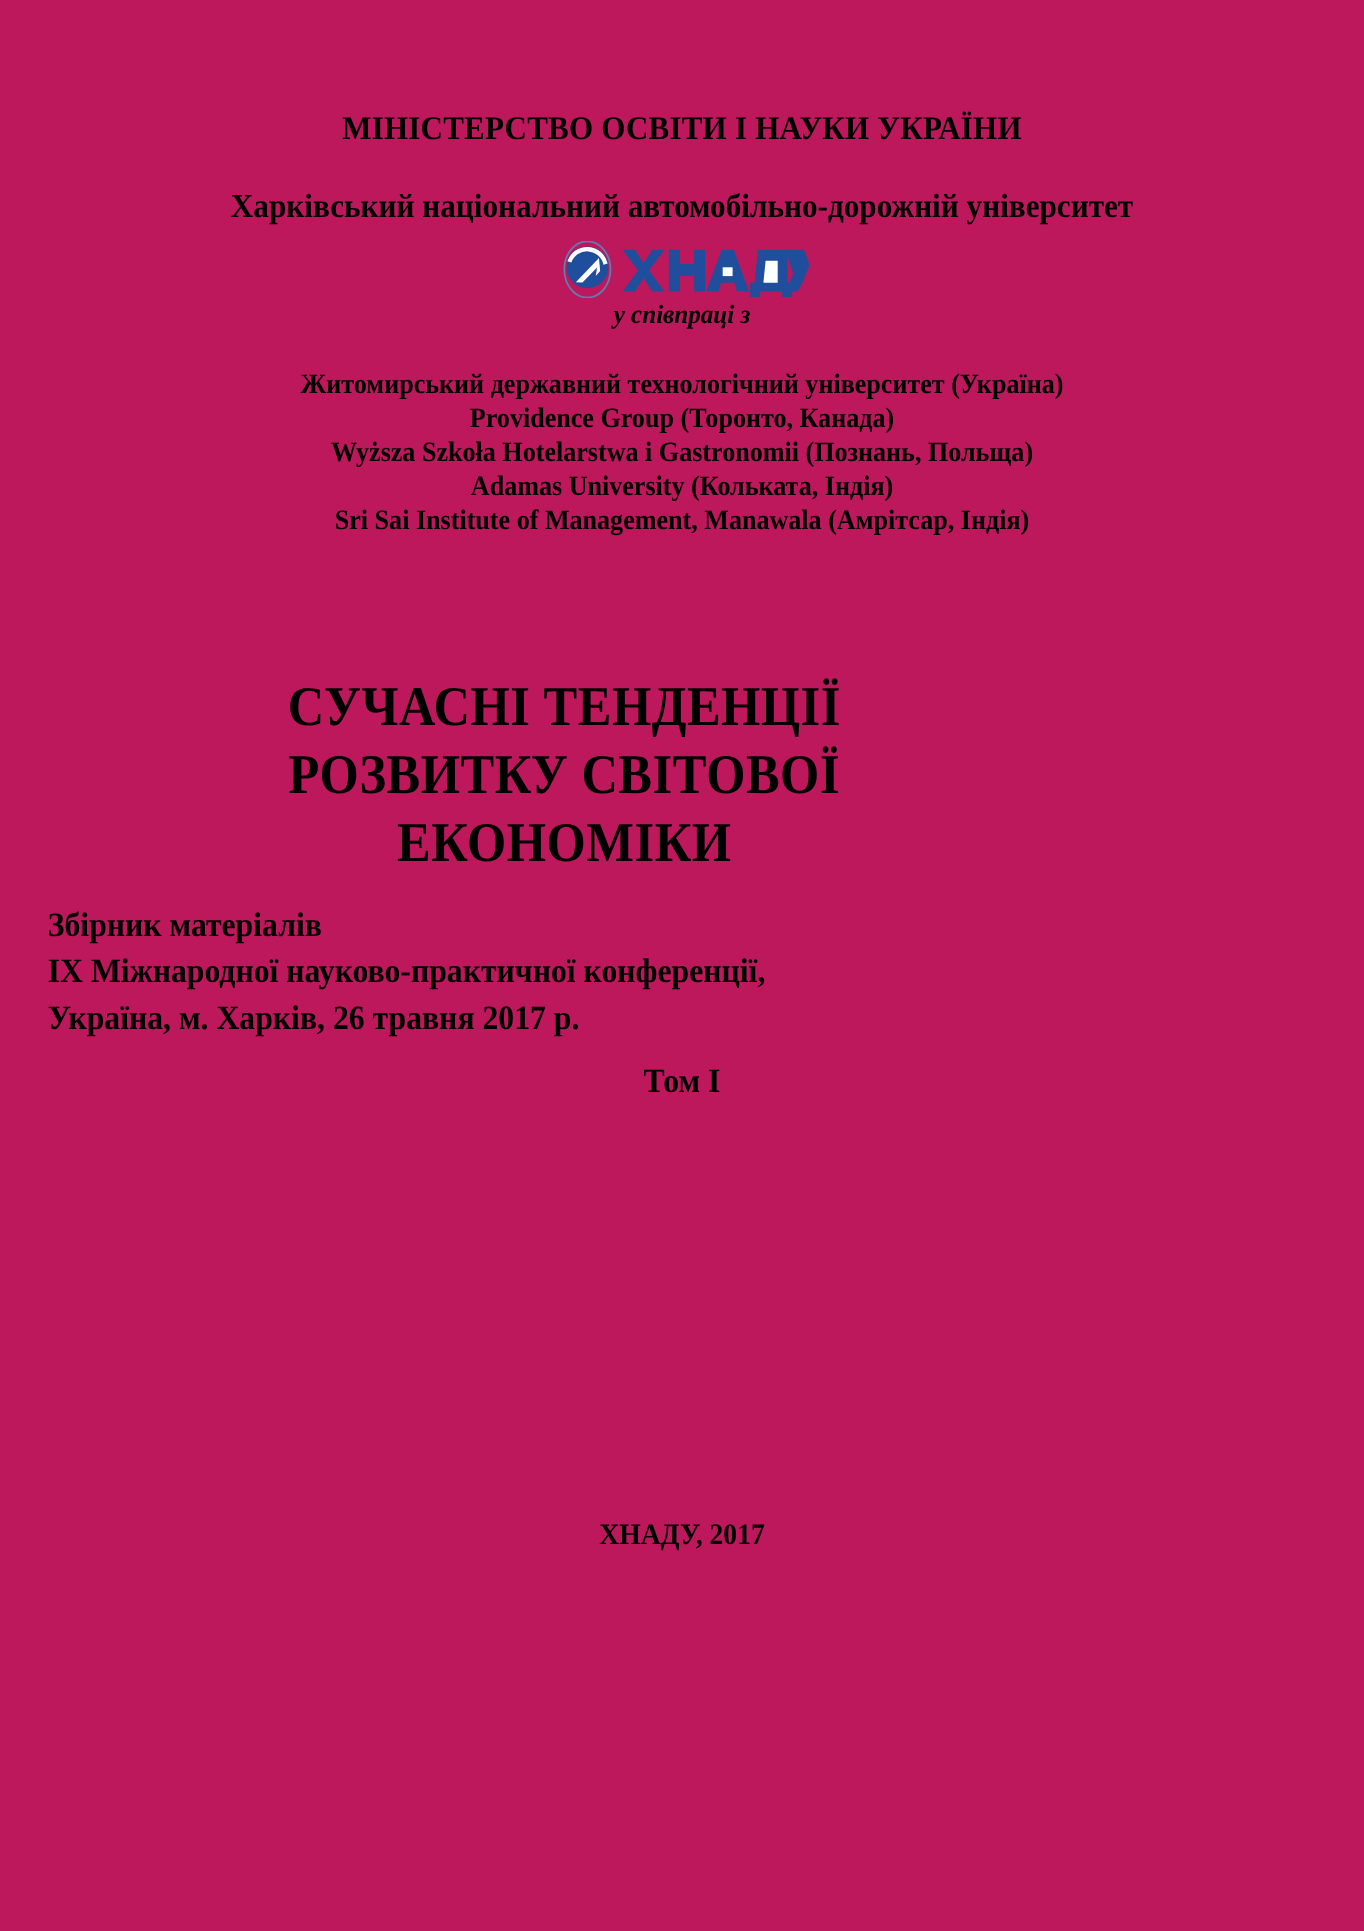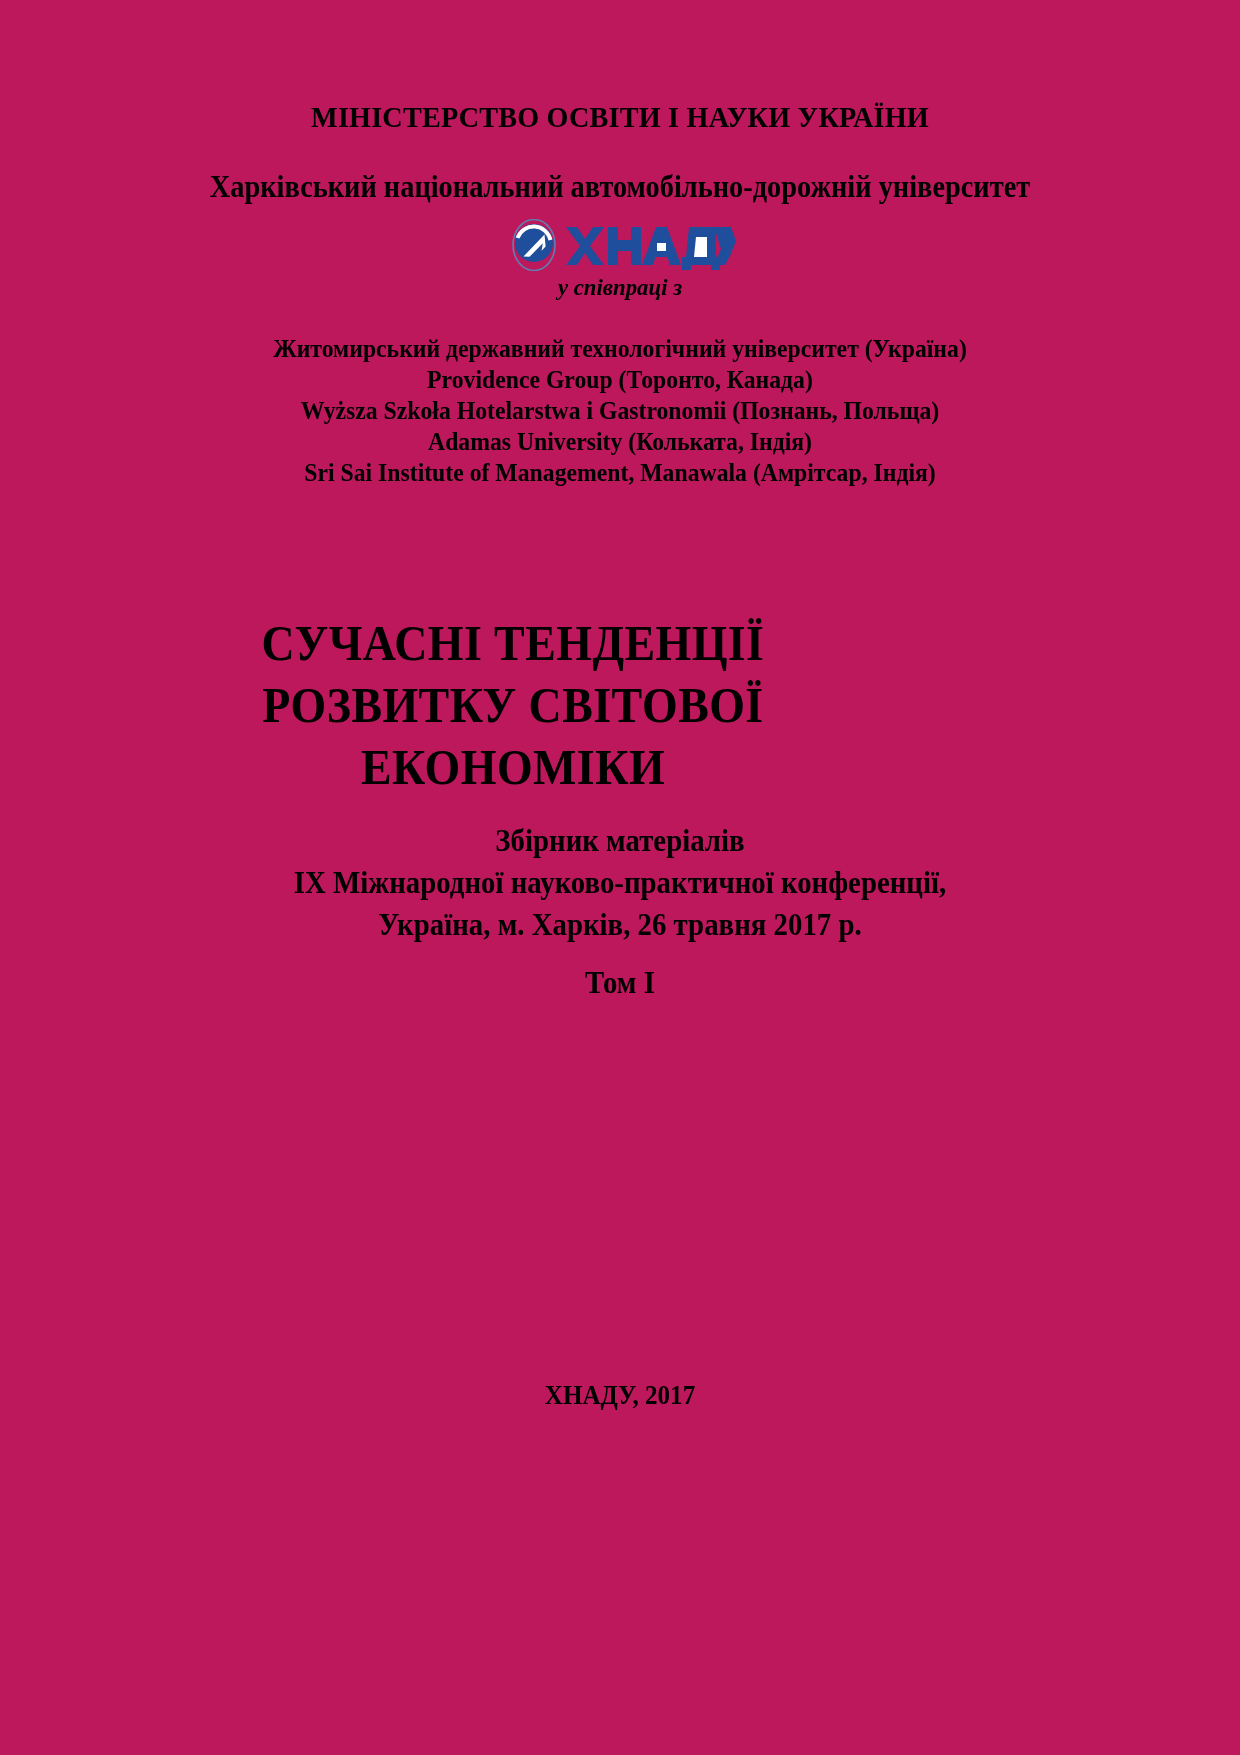--- a/index.html
+++ b/index.html
@@ -111,21 +111,21 @@
     transform: scaleX(0.90);
     transform-origin: center center;
   }
 
   
   .subtitle {
     position: absolute;
     left: 0;
     top: 820px;
     width: 1240px;
-    text-align: center;
+    text-align: left;
   }
   .subtitle-line {
     font-size: 31px;
     font-weight: bold;
     line-height: 42px;
     white-space: nowrap;
     transform: scaleX(0.93);
     transform-origin: center center;
   }
 

